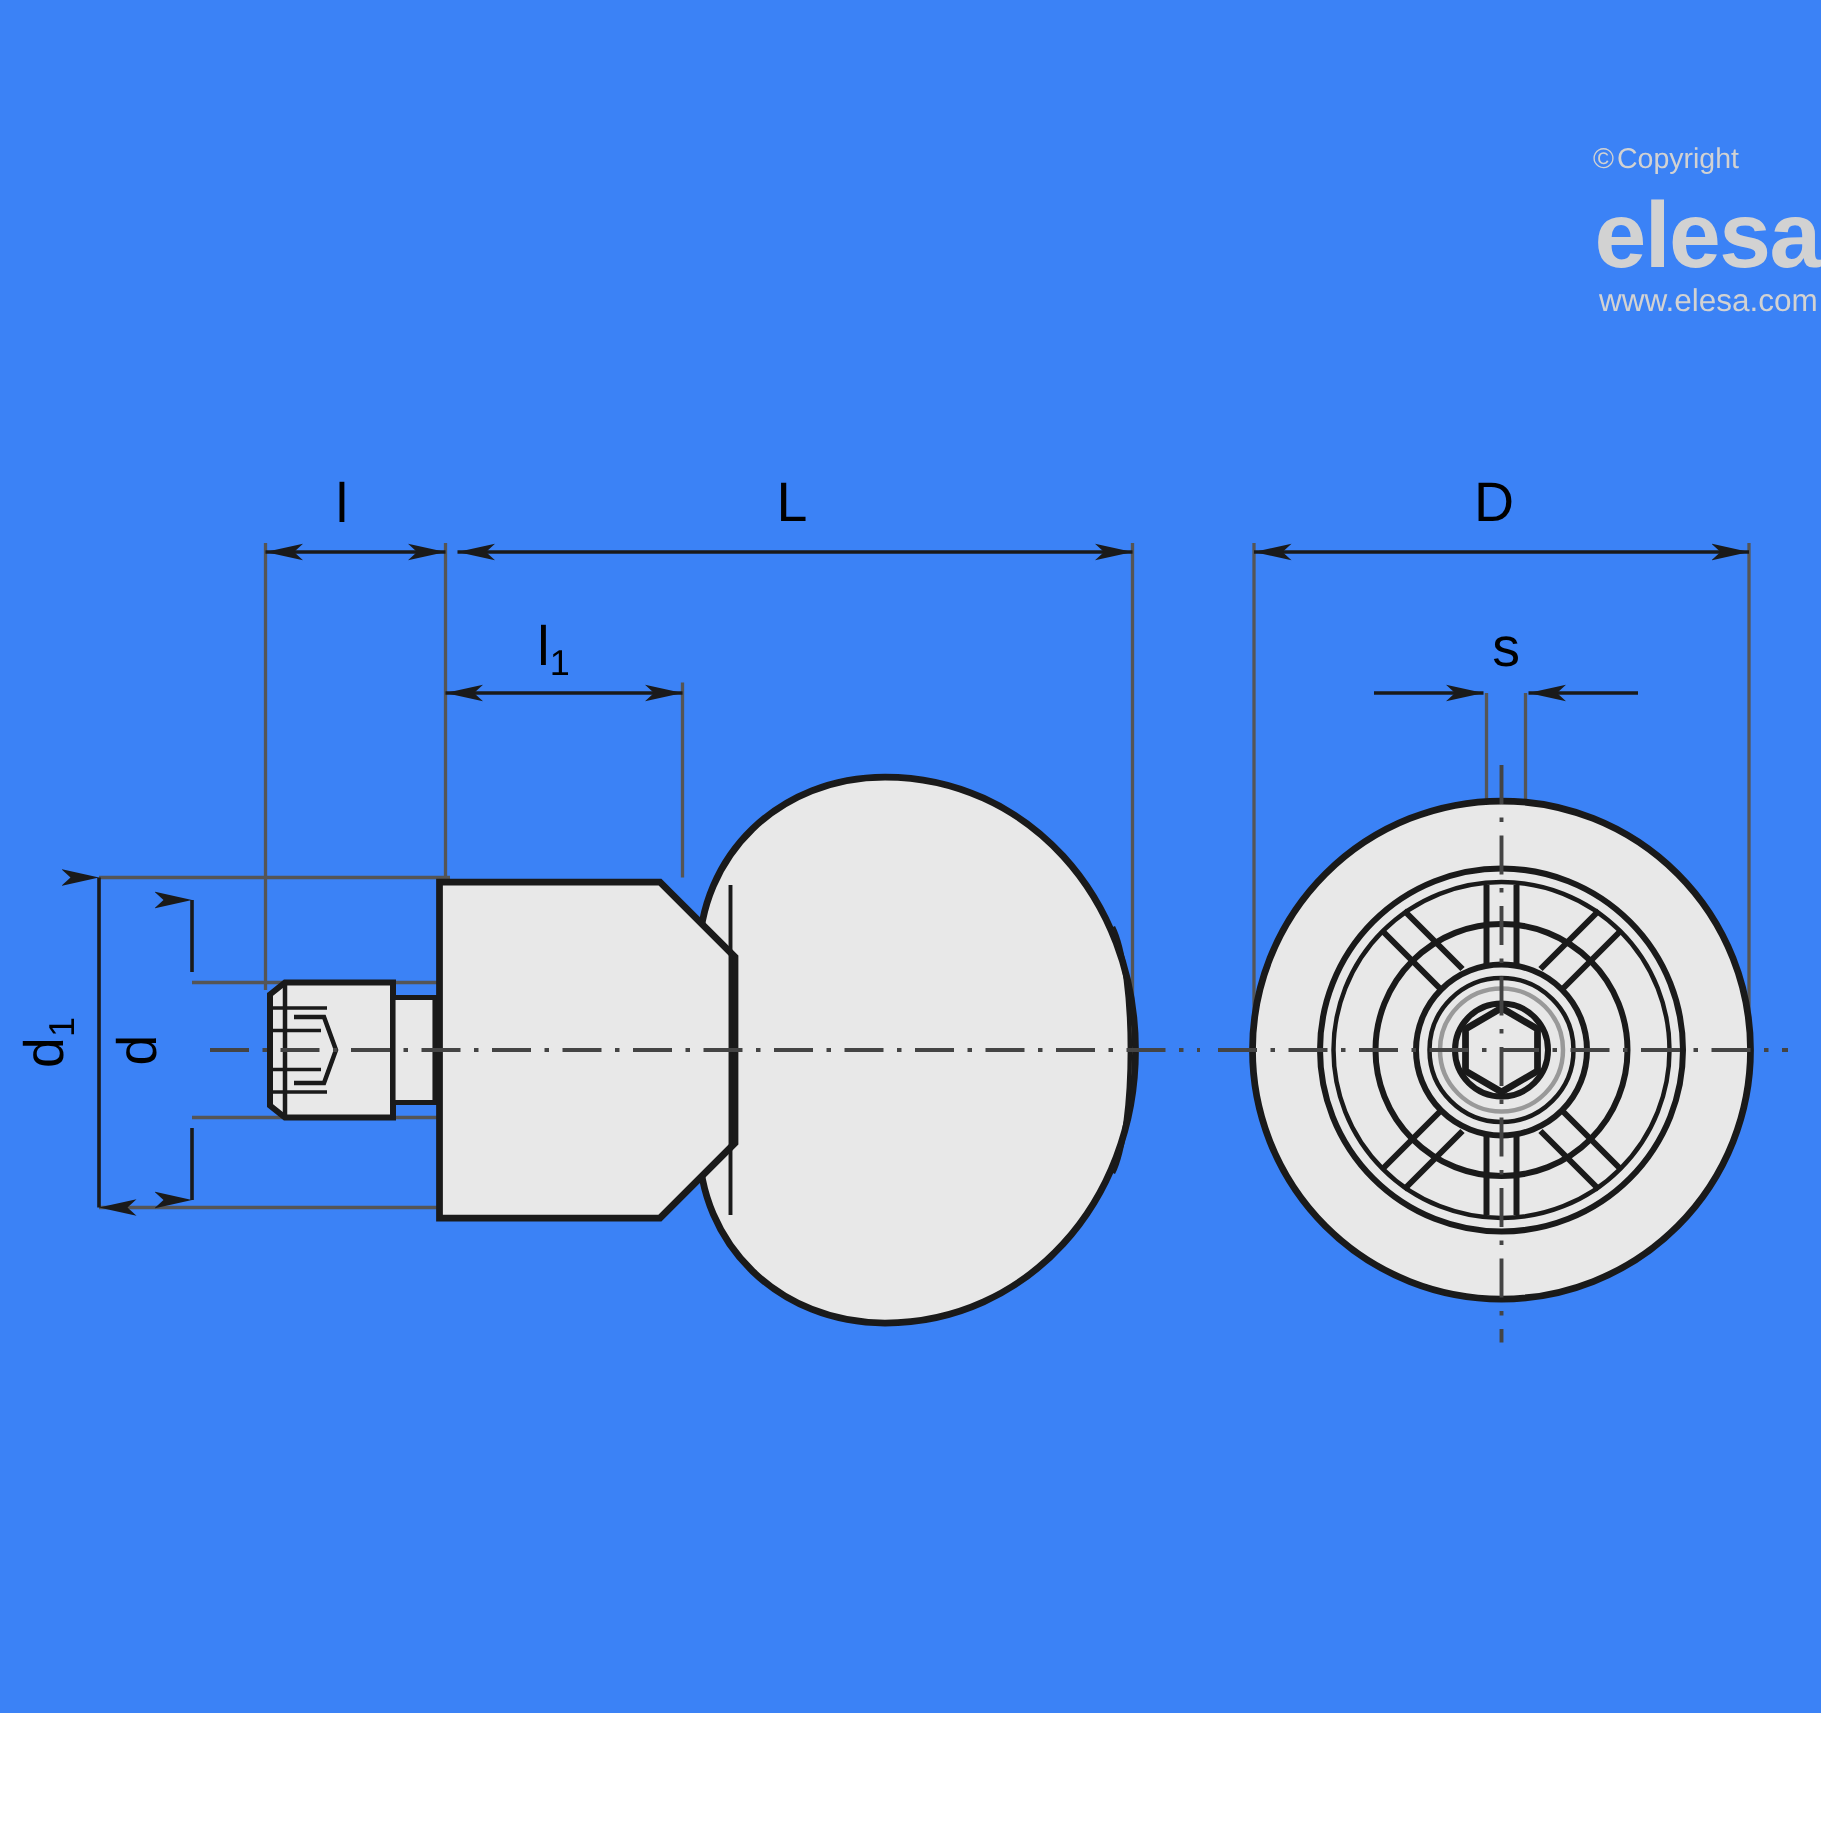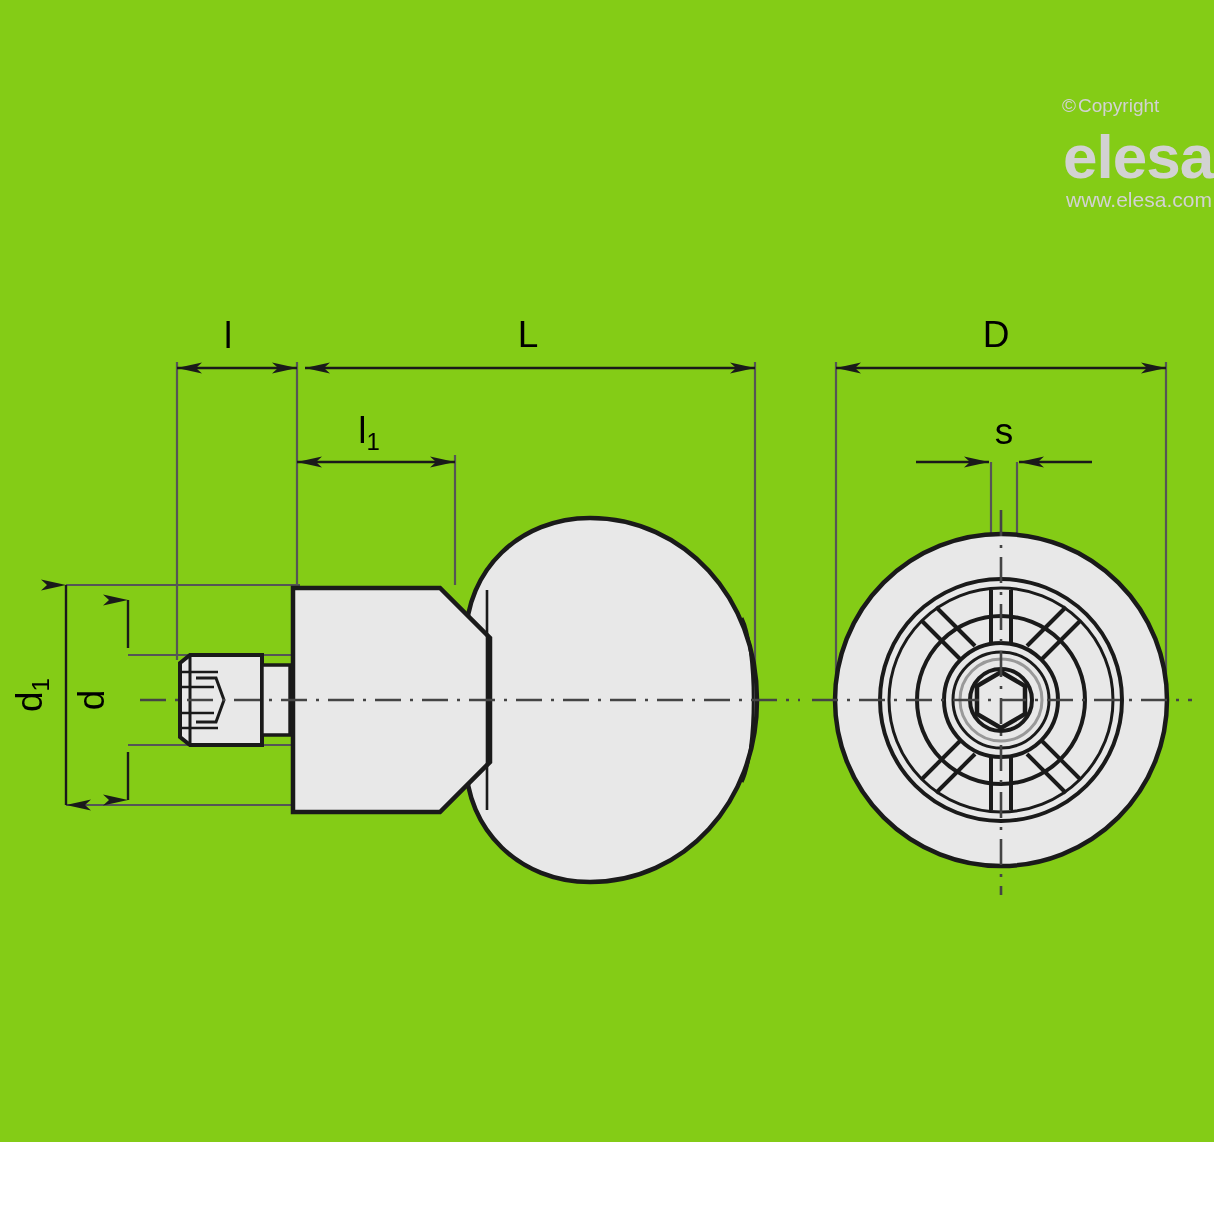--- a/index.html
+++ b/index.html
@@ -1,18 +1,18 @@
 <!DOCTYPE html>
 <html><head>
 <meta charset="utf-8">
 <style>
   html,body{margin:0;padding:0;background:#fff;}
   body{width:1214px;height:1214px;overflow:hidden;
        font-family:"Liberation Sans", sans-serif;}
-  #stage{position:relative;width:1214px;height:1142px;background:#84cc16;}
+  #stage{position:relative;width:1214px;height:1142px;background:#3b82f6;}
   svg{display:block;}
   .wm-copy{font-family:"Liberation Sans",sans-serif;font-size:19px;fill:#d2d2d2;}
   .wm-logo{font-family:"Liberation Sans",sans-serif;font-size:62px;font-weight:bold;
            fill:#d2d2d2;letter-spacing:-1px;}
   .wm-url{font-family:"Liberation Sans",sans-serif;font-size:21px;fill:#d2d2d2;}
   .dimlabel{font-family:"Liberation Sans",sans-serif;font-size:37px;fill:#000;}
   .dimsub{font-family:"Liberation Sans",sans-serif;font-size:24px;fill:#000;}
 </style>
 </head>
 <body>

